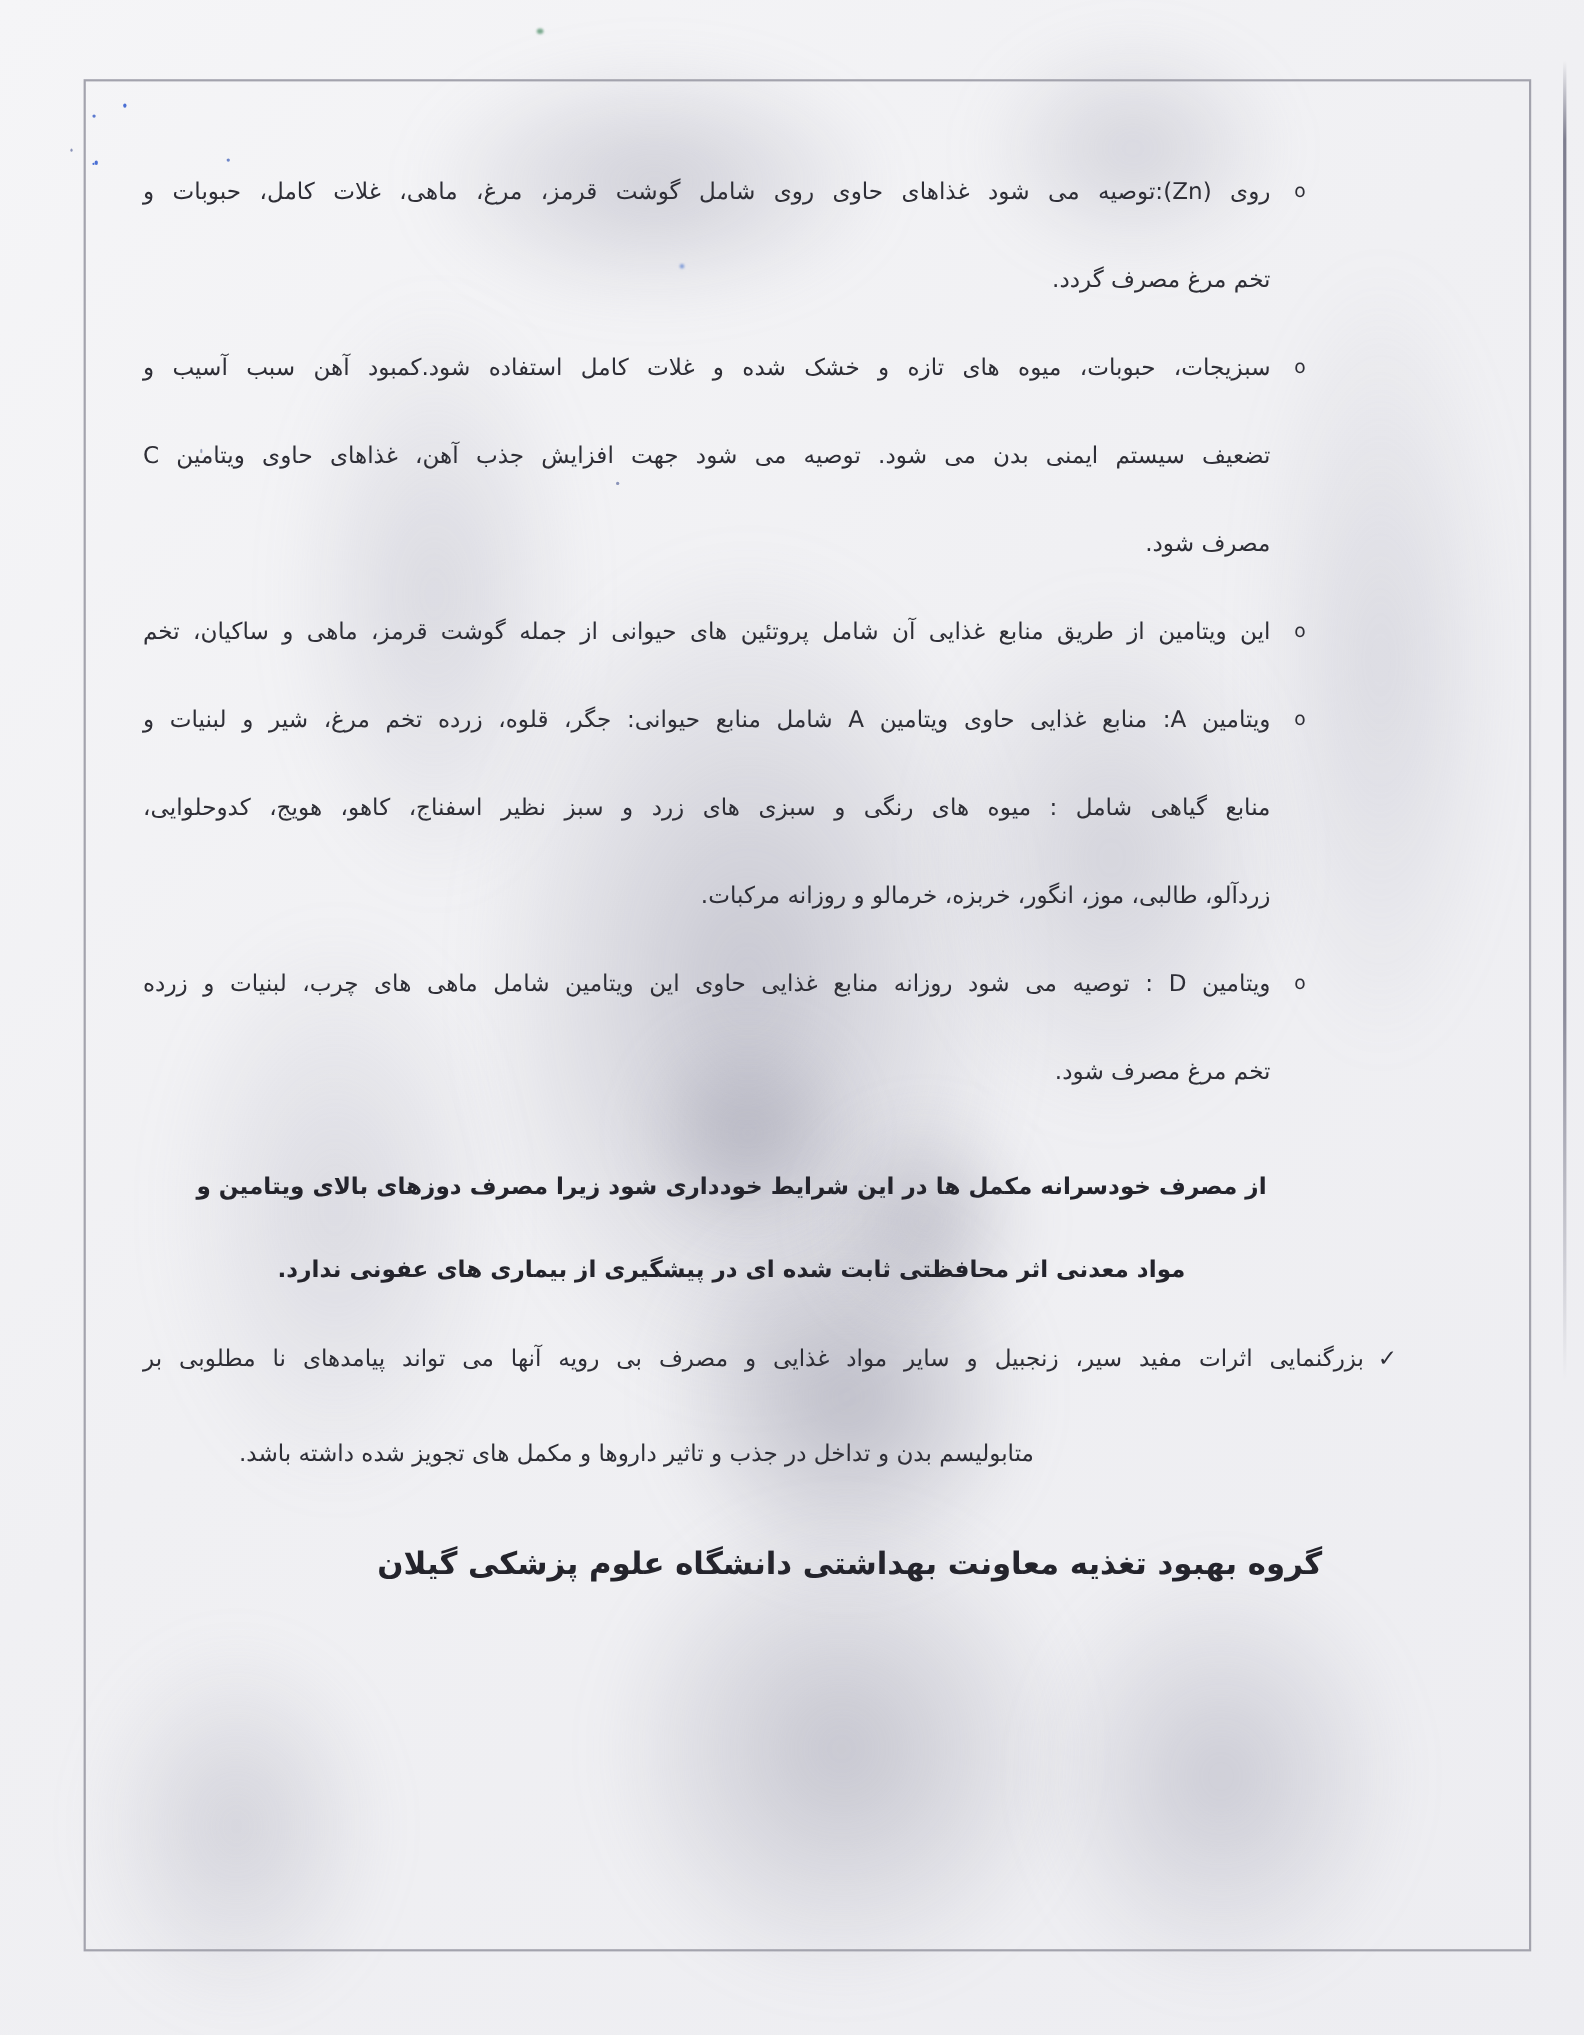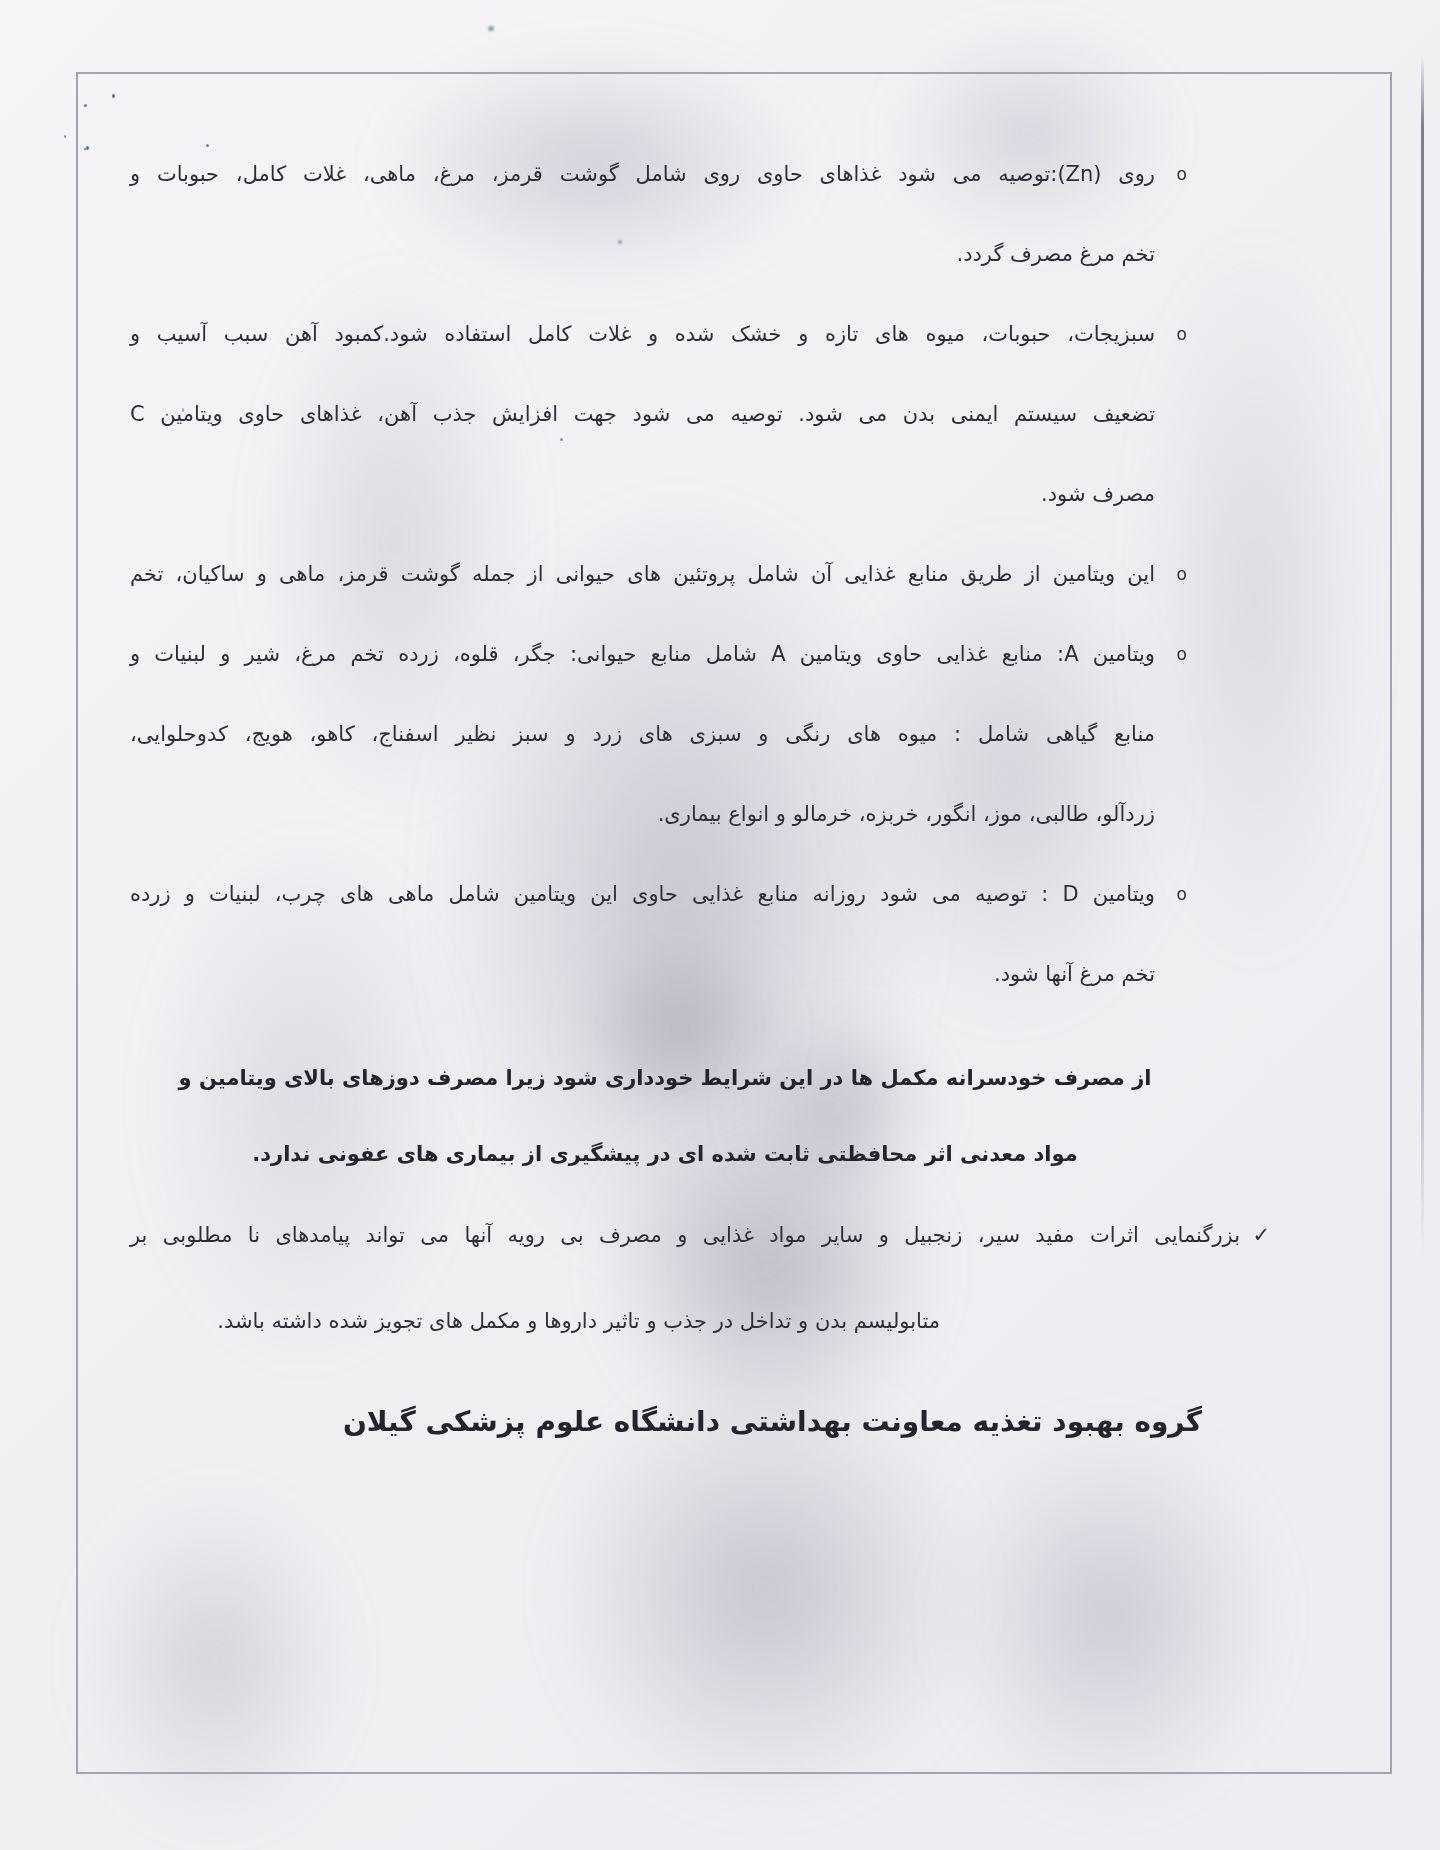--- a/index.html
+++ b/index.html
@@ -112,29 +112,29 @@
       <div>
           <div class="line">این ویتامین از طریق منابع غذایی آن شامل پروتئین های حیوانی از جمله گوشت قرمز، ماهی و ساکیان، تخم</div>
         </div>
     </div>
 
     <div class="item">
       <span class="marker">o</span>
       <div>
           <div class="line">ویتامین A: منابع غذایی حاوی ویتامین A شامل منابع حیوانی: جگر، قلوه، زرده تخم مرغ، شیر و لبنیات و</div>
           <div class="line">منابع گیاهی شامل : میوه های رنگی و سبزی های زرد و سبز نظیر اسفناج، کاهو، هویج، کدوحلوایی،</div>
-          <div class="line last">زردآلو، طالبی، موز، انگور، خربزه، خرمالو و انواع بیماری.</div>
+          <div class="line last">زردآلو، طالبی، موز، انگور، خربزه، خرمالو و روزانه مرکبات.</div>
         </div>
     </div>
 
     <div class="item">
       <span class="marker">o</span>
       <div>
           <div class="line">ویتامین D : توصیه می شود روزانه منابع غذایی حاوی این ویتامین شامل ماهی های چرب، لبنیات و زرده</div>
-          <div class="line last">تخم مرغ آنها شود.</div>
+          <div class="line last">تخم مرغ مصرف شود.</div>
         </div>
     </div>
 
     <div class="warning">
         <div class="line">از مصرف خودسرانه مکمل ها در این شرایط خودداری شود زیرا مصرف دوزهای بالای ویتامین و</div>
         <div class="line last">مواد معدنی اثر محافظتی ثابت شده ای در پیشگیری از بیماری های عفونی ندارد.</div>
       </div>
 
     <div class="item check">
       <span class="marker">✓</span>

